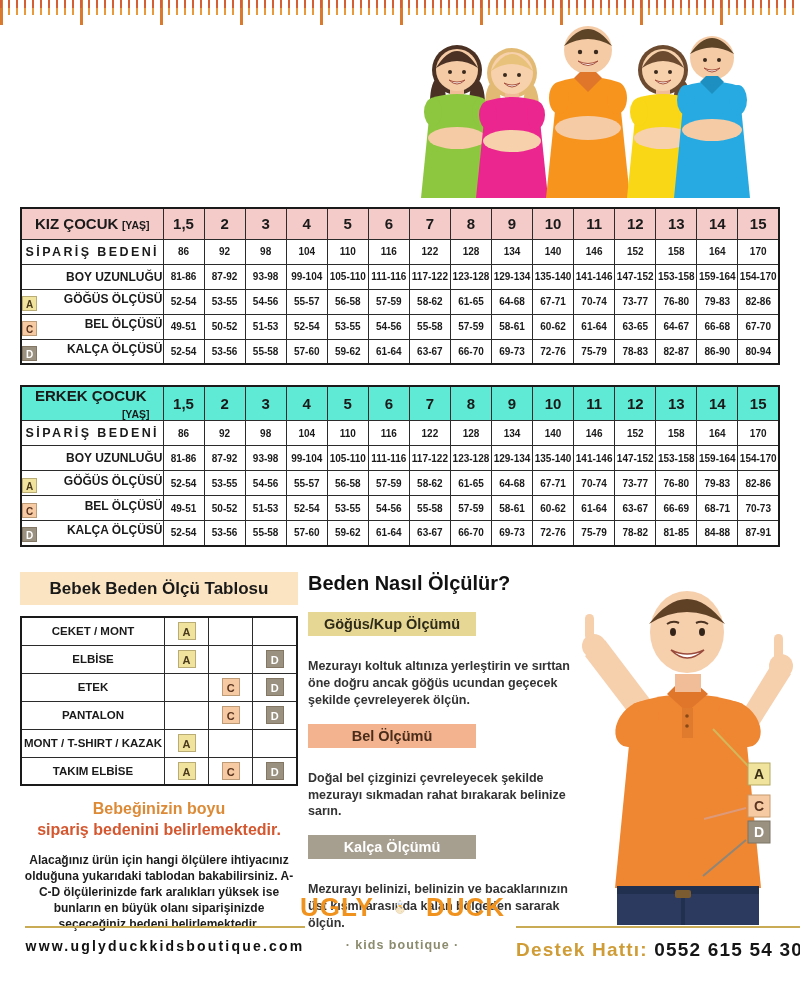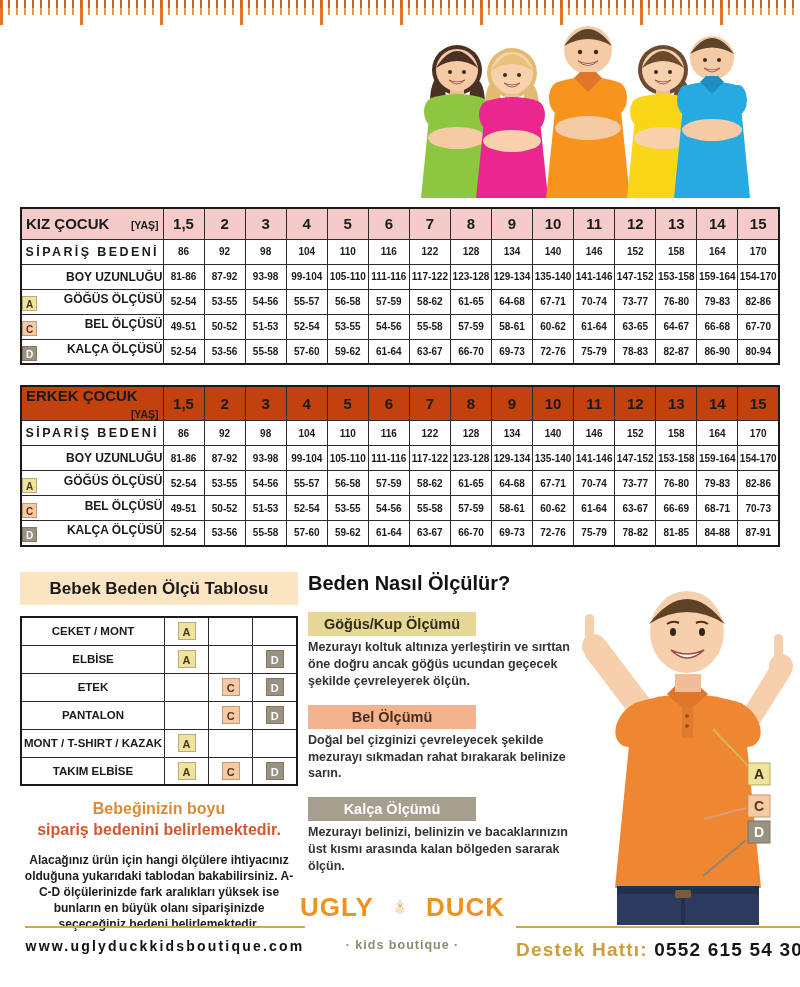--- a/index.html
+++ b/index.html
@@ -25,21 +25,21 @@
   
   table.size-table{position:absolute;left:20px;width:760px;border-collapse:collapse;
     table-layout:fixed;background:#fff;border:2px solid #1a1a1a}
   #girls-table{top:207px}
   #boys-table{top:385px}
   .size-table th,.size-table td{border:1px solid #2b2b2b;white-space:nowrap;overflow:hidden}
   .size-table th:first-child,.size-table td:first-child{width:142px}
   .size-table tr{height:25px}
   .size-table tr.hd{height:31px}
   .size-table tr.hd th{font-size:15px;font-weight:bold;text-align:center}
-  .size-table tr.hd th.lblcell{text-align:left;padding:0 4px}
+  .size-table tr.hd th.lblcell{text-align:left;padding:0 13px}
   .size-table tr.hd .unit{float:right;font-size:10.5px;margin-top:4px;letter-spacing:0}
   .size-table td.val{font-size:10px;font-weight:bold;text-align:center}
   .size-table td.lblcell{font-size:12px;font-weight:bold;text-align:right;padding:0 0}
   .size-table tr.r0 td.lblcell{text-align:center;letter-spacing:2.4px;font-size:12.5px;padding:0 2px}
 
   .bdg{display:inline-block;width:15px;height:15px;line-height:15px;text-align:center;
        font-size:10px;font-weight:bold;border:1px solid rgba(90,70,40,.35)}
   .size-table .bdg{float:left;margin-top:4px}
   .bdg-a{background:#efe39e;color:#4a3a1c}
   .bdg-c{background:#f6cba4;color:#5a3420}
@@ -56,21 +56,21 @@
   .orange-note{margin-top:13px;text-align:center;font-weight:bold;font-size:16px;line-height:1.3}
   .orange-note .l1{color:#dd8a36}
   .orange-note .l2{color:#d4572f}
   .small-note{margin-top:11px;text-align:center;font-size:12px;font-weight:bold;
     color:#1c1c1c;line-height:1.35}
 
   
   .col-mid{position:absolute;left:308px;top:572px;width:262px}
   .col-mid h3{font-size:20px;font-weight:bold;color:#111;margin-bottom:17px}
   .hbadge{width:168px;height:24px;line-height:24px;text-align:center;font-size:14.5px;
-    font-weight:bold;margin-bottom:3px}
+    font-weight:bold;margin-bottom:22px}
   .hb-a{background:#e6d894;color:#2e2a18}
   .hb-c{background:#f2b38e;color:#4a2c1a}
   .hb-d{background:#a69e8e;color:#ffffff}
   .htext{font-size:12.5px;font-weight:bold;color:#333;line-height:1.35;margin-bottom:15px}
 
   
   .figure{position:absolute;left:575px;top:556px;width:225px;height:369px}
 
   
   .gold-line{position:absolute;top:926px;height:2px;background:#c9ab55}
@@ -287,21 +287,21 @@
           <td class="val">78-83</td>
           <td class="val">82-87</td>
           <td class="val">86-90</td>
           <td class="val">80-94</td>
         </tr>
       </tbody>
     </table>
 
   <table class="size-table" id="boys-table">
       <tbody>
-        <tr class="hd" style="background:#c2410c">
+        <tr class="hd" style="background:#5eead4">
           <th class="lblcell"><span>ERKEK ÇOCUK</span><span class="unit">[YAŞ]</span></th>
           <th>1,5</th>
           <th>2</th>
           <th>3</th>
           <th>4</th>
           <th>5</th>
           <th>6</th>
           <th>7</th>
           <th>8</th>
           <th>9</th>

